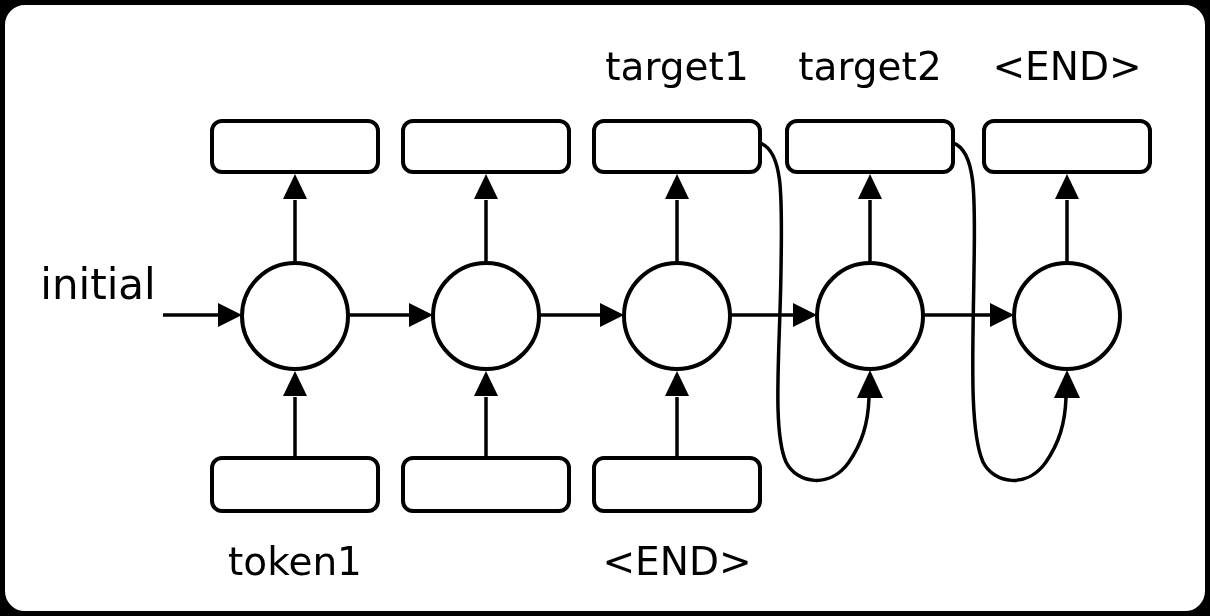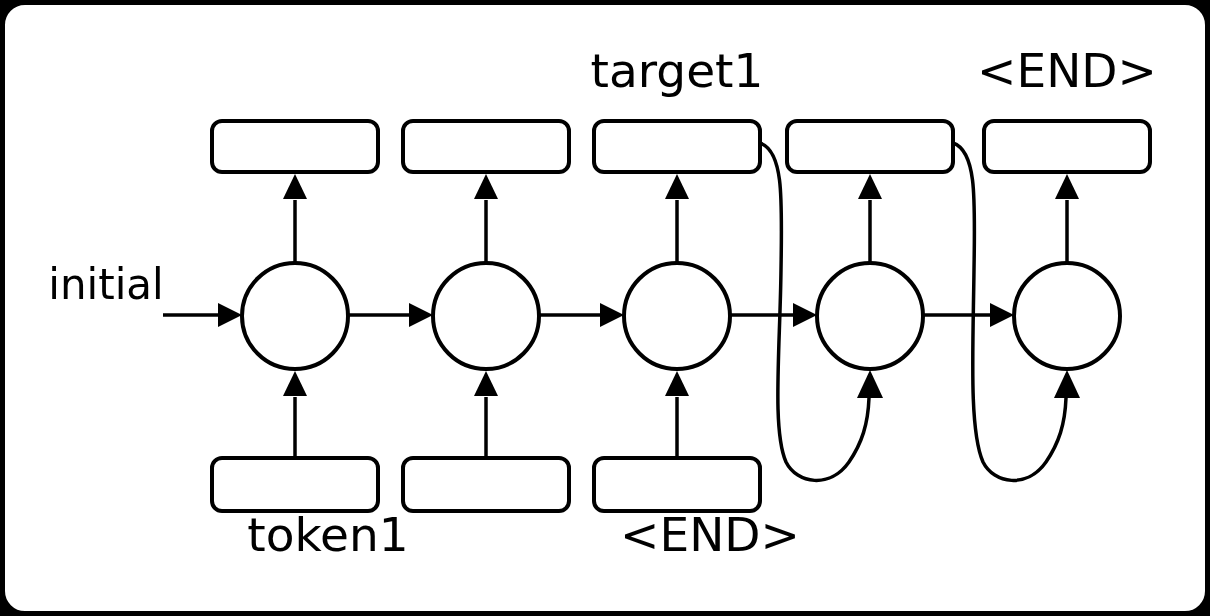--- a/index.html
+++ b/index.html
@@ -20,30 +20,30 @@
     box-sizing: border-box;
   }
   svg.shapes {
     position: absolute;
     left: 0; top: 0;
     width: 1210px; height: 616px;
   }
   .lbl {
     position: absolute;
     color: #000;
-    font-size: 47px;
+    font-size: 39px;
     line-height: 1;
     white-space: nowrap;
     transform: translateX(-50%);
   }
   .lbl-top    { top: 47px; }
-  .lbl-bottom { top: 511px; margin-left: 33px; }
+  .lbl-bottom { top: 542px; }
   .lbl-init {
     position: absolute;
-    left: 36px;
+    left: 28px;
     top: 258px;
     width: 140px;
     text-align: center;
     color: #000;
     font-size: 42px;
     line-height: 54px;
     white-space: nowrap;
   }
 </style>
 </head>
@@ -123,17 +123,18 @@
       <circle cx="870" cy="316" r="53"></circle>
       <circle cx="1067" cy="316" r="53"></circle>
     </g>
   </svg>
 
   <div class="lbl-init">
     <div>initial</div>
   </div>
 
   <div class="lbl lbl-top" style="left:677px">target1</div>
+  <div class="lbl lbl-top" style="left:870px">target2</div>
   <div class="lbl lbl-top" style="left:1067px">&lt;END&gt;</div>
 
   <div class="lbl lbl-bottom" style="left:295px">token1</div>
   <div class="lbl lbl-bottom" style="left:677px">&lt;END&gt;</div>
 </div>
 
 </body></html>

